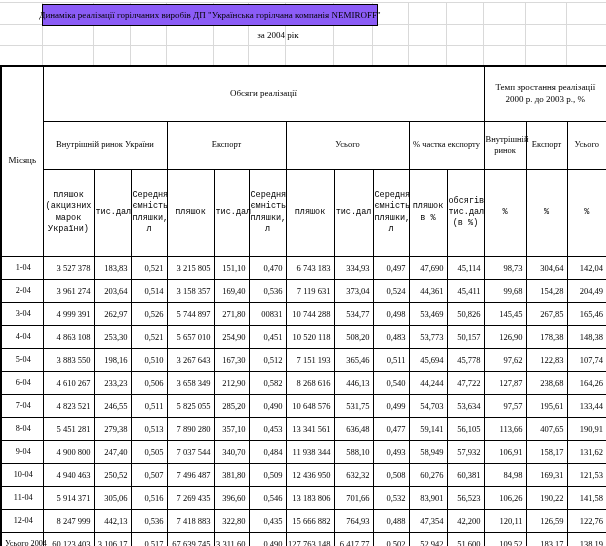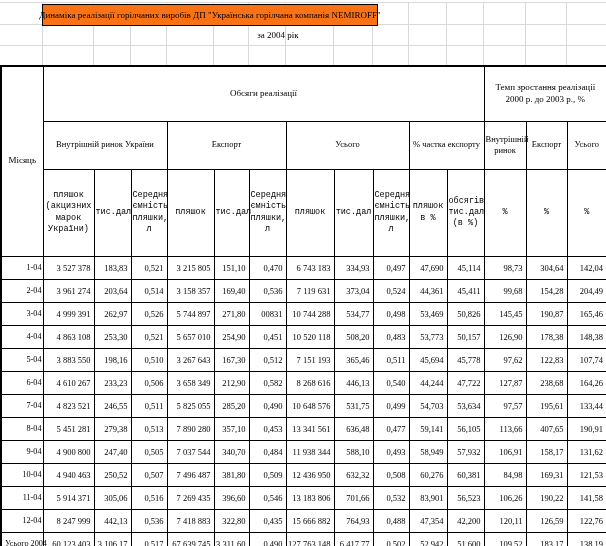--- a/index.html
+++ b/index.html
@@ -5,21 +5,21 @@
   html,body { margin:0; padding:0; }
   body {
     width:606px; height:546px; background:#ffffff; color:#000;
     font-family:"Liberation Serif", serif; position:relative; overflow:hidden;
   }
   
   .gridline { position:absolute; background:#d9d9d9; }
 
   .title-box {
     position:absolute; left:42px; top:4px; width:334px; height:20px;
-    border:1px solid #000; background:#f97316;
+    border:1px solid #000; background:#8b5cf6;
     display:flex; align-items:center; justify-content:center;
     font-size:9px; white-space:nowrap; overflow:visible;
   }
   .subtitle-row {
     position:absolute; left:58px; top:25px; width:440px; height:19px;
     display:flex; align-items:center; justify-content:center;
     font-size:9px;
   }
 
   table.sales {
@@ -31,21 +31,21 @@
     border:1px solid #000; padding:0 1px; vertical-align:middle;
   }
   .sales thead th {
     font-weight:normal; text-align:center; font-size:8.5px; line-height:1.3;
   }
   .sales thead tr.hr1 { height:55px; }
   .sales thead tr.hr2 { height:48px; }
   .sales thead tr.hr3 { height:87px;font-family:Liberation Mono, monospace; }
   .sales thead tr.hr1 th { font-size:9px; }
   .sales tbody td { font-size:8.5px; white-space:nowrap; height:22px; }
-  .c-month { text-align:right; padding-left:3px !important; font-size:8.2px !important;margin-top:21px; }
+  .c-month { text-align:center; padding-left:3px !important; font-size:8.2px !important;margin-top:21px; }
   .c-num   { text-align:right; padding-right:3px !important; }
 </style>
 </head>
 <body>
 
 <div id="top-grid">
     <div class="gridline" style="left: 42px; top: 2px; width: 1px; height: 63px;"></div>
     <div class="gridline" style="left: 93px; top: 2px; width: 1px; height: 63px;"></div>
     <div class="gridline" style="left: 130px; top: 2px; width: 1px; height: 63px;"></div>
     <div class="gridline" style="left: 166px; top: 2px; width: 1px; height: 63px;"></div>
@@ -159,21 +159,21 @@
         <td class="c-num">0,526</td>
         <td class="c-num">5 744 897</td>
         <td class="c-num">271,80</td>
         <td class="c-num">00831</td>
         <td class="c-num">10 744 288</td>
         <td class="c-num">534,77</td>
         <td class="c-num">0,498</td>
         <td class="c-num">53,469</td>
         <td class="c-num">50,826</td>
         <td class="c-num">145,45</td>
-        <td class="c-num">190,87</td>
+        <td class="c-num">267,85</td>
         <td class="c-num">165,46</td>
       </tr>
       <tr>
         <td class="c-month">4-04</td>
         <td class="c-num">4 863 108</td>
         <td class="c-num">253,30</td>
         <td class="c-num">0,521</td>
         <td class="c-num">5 657 010</td>
         <td class="c-num">254,90</td>
         <td class="c-num">0,451</td>

